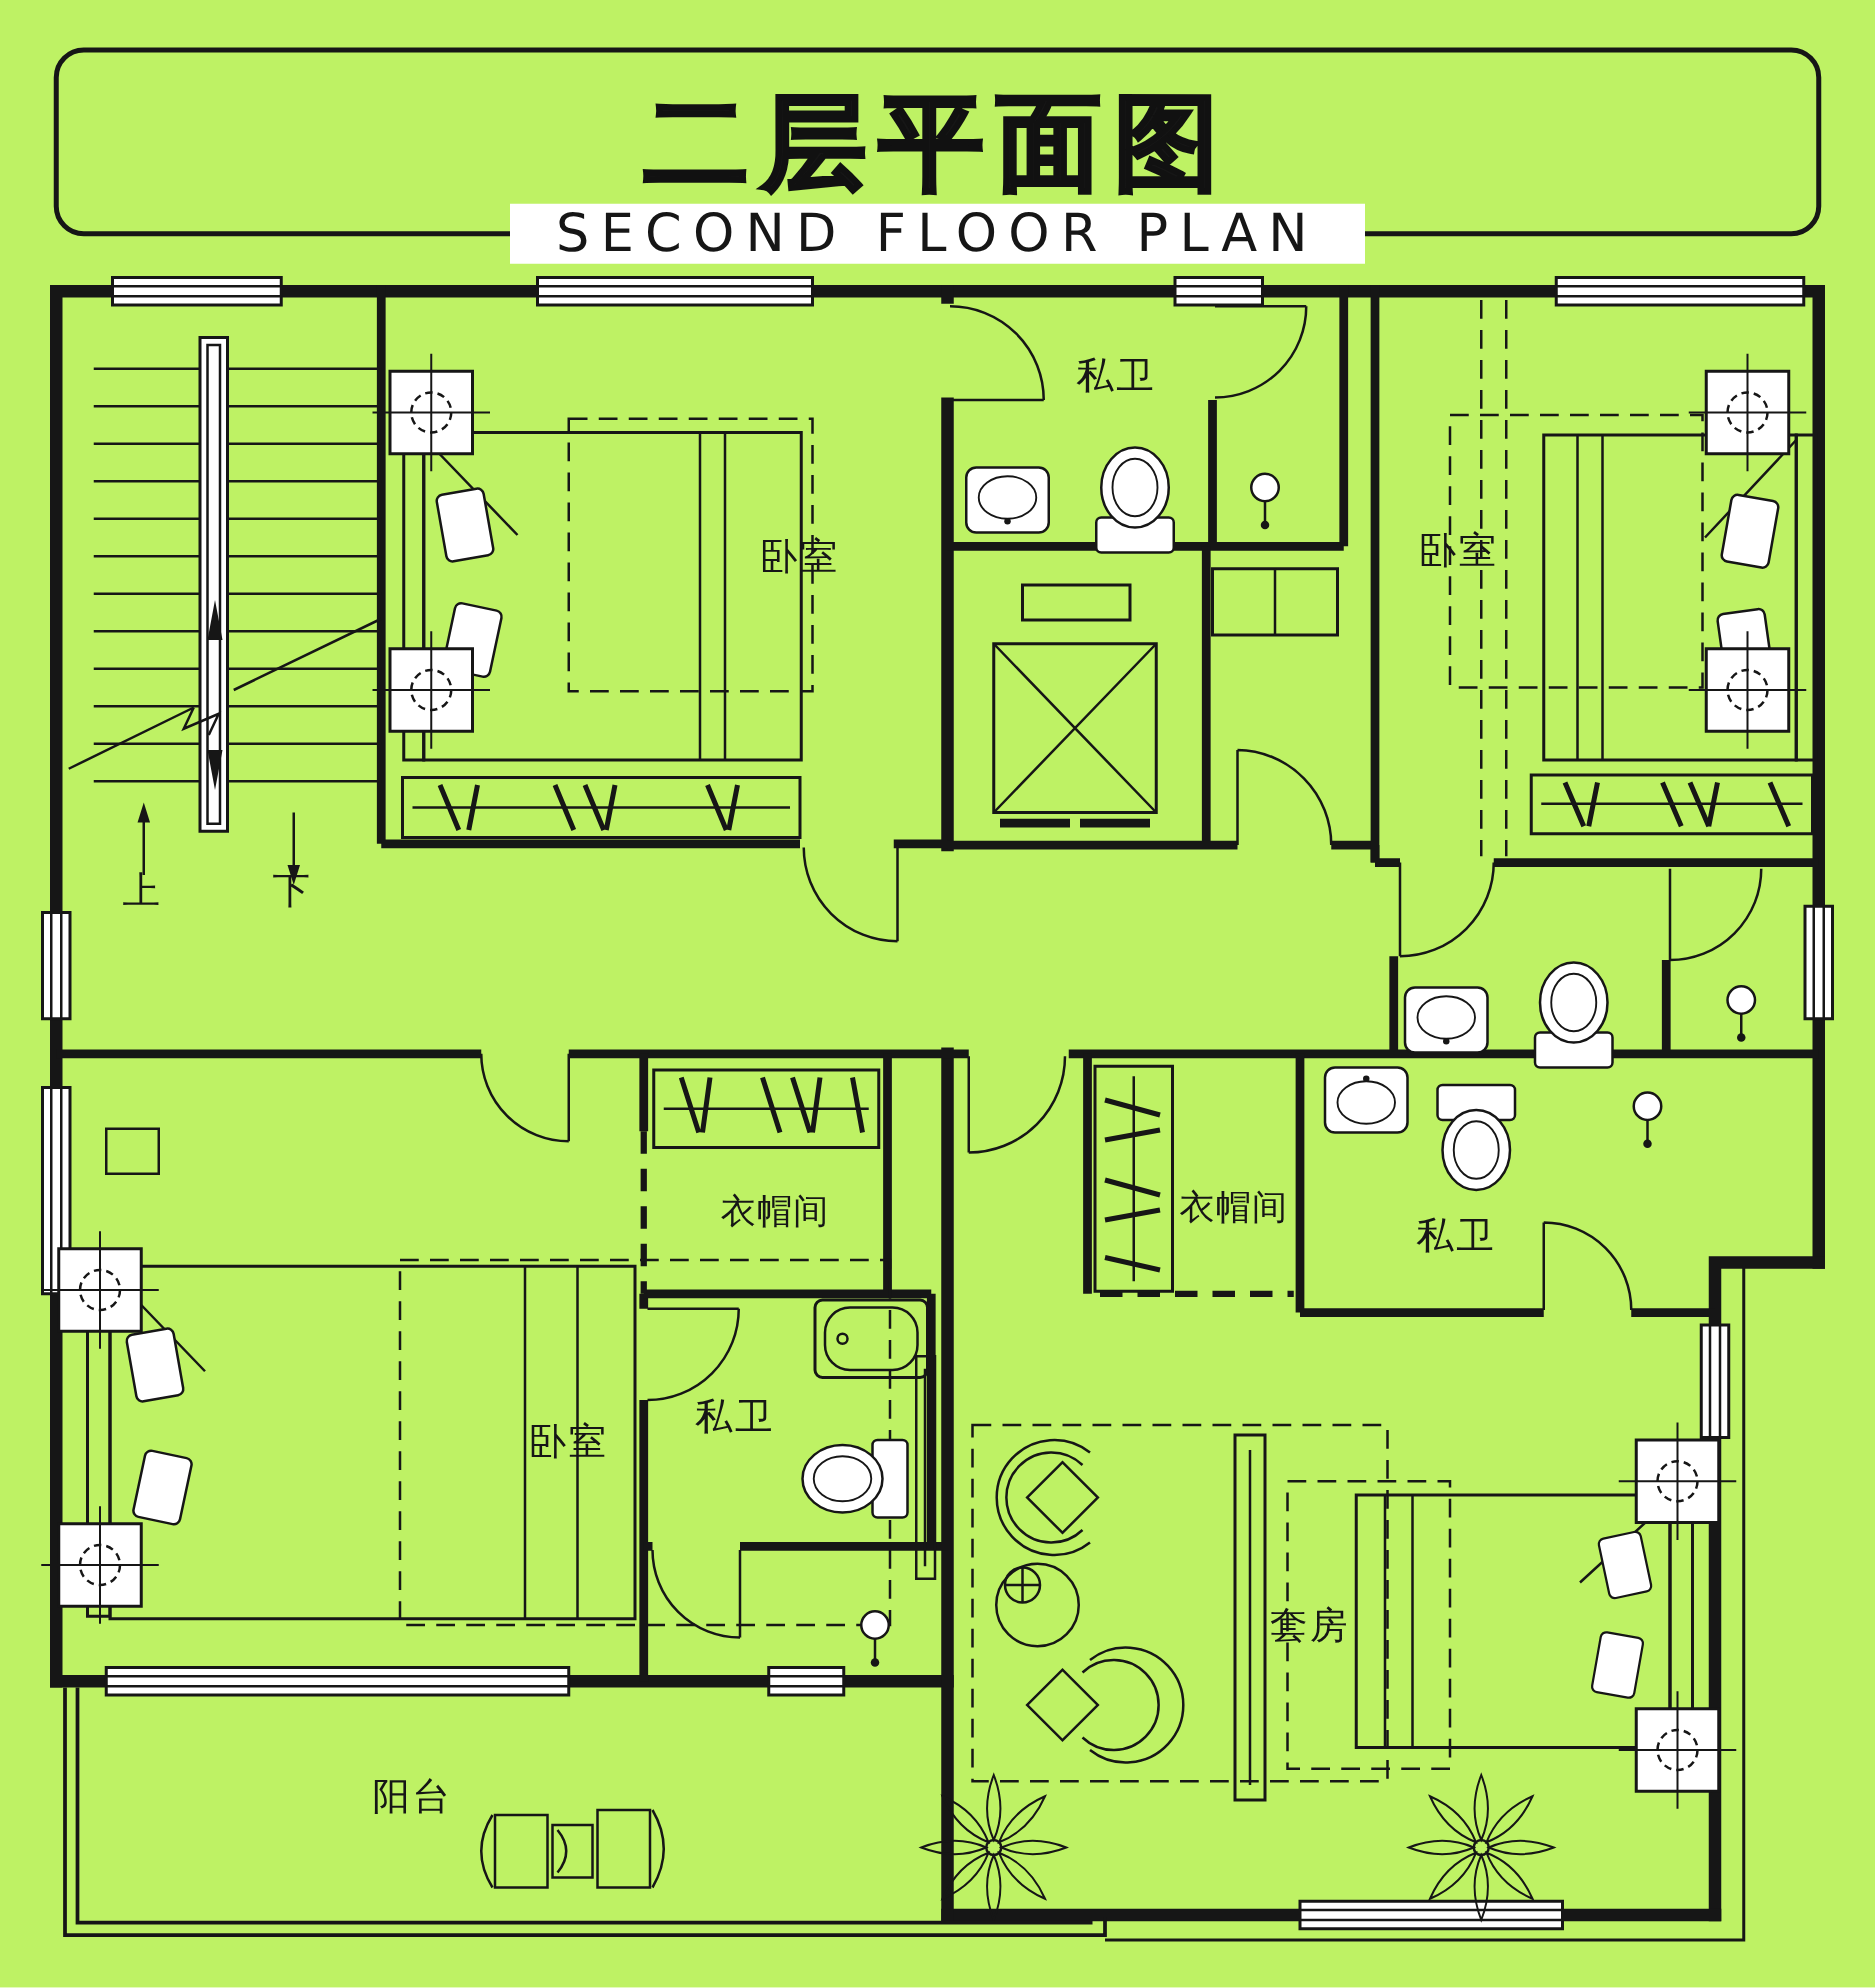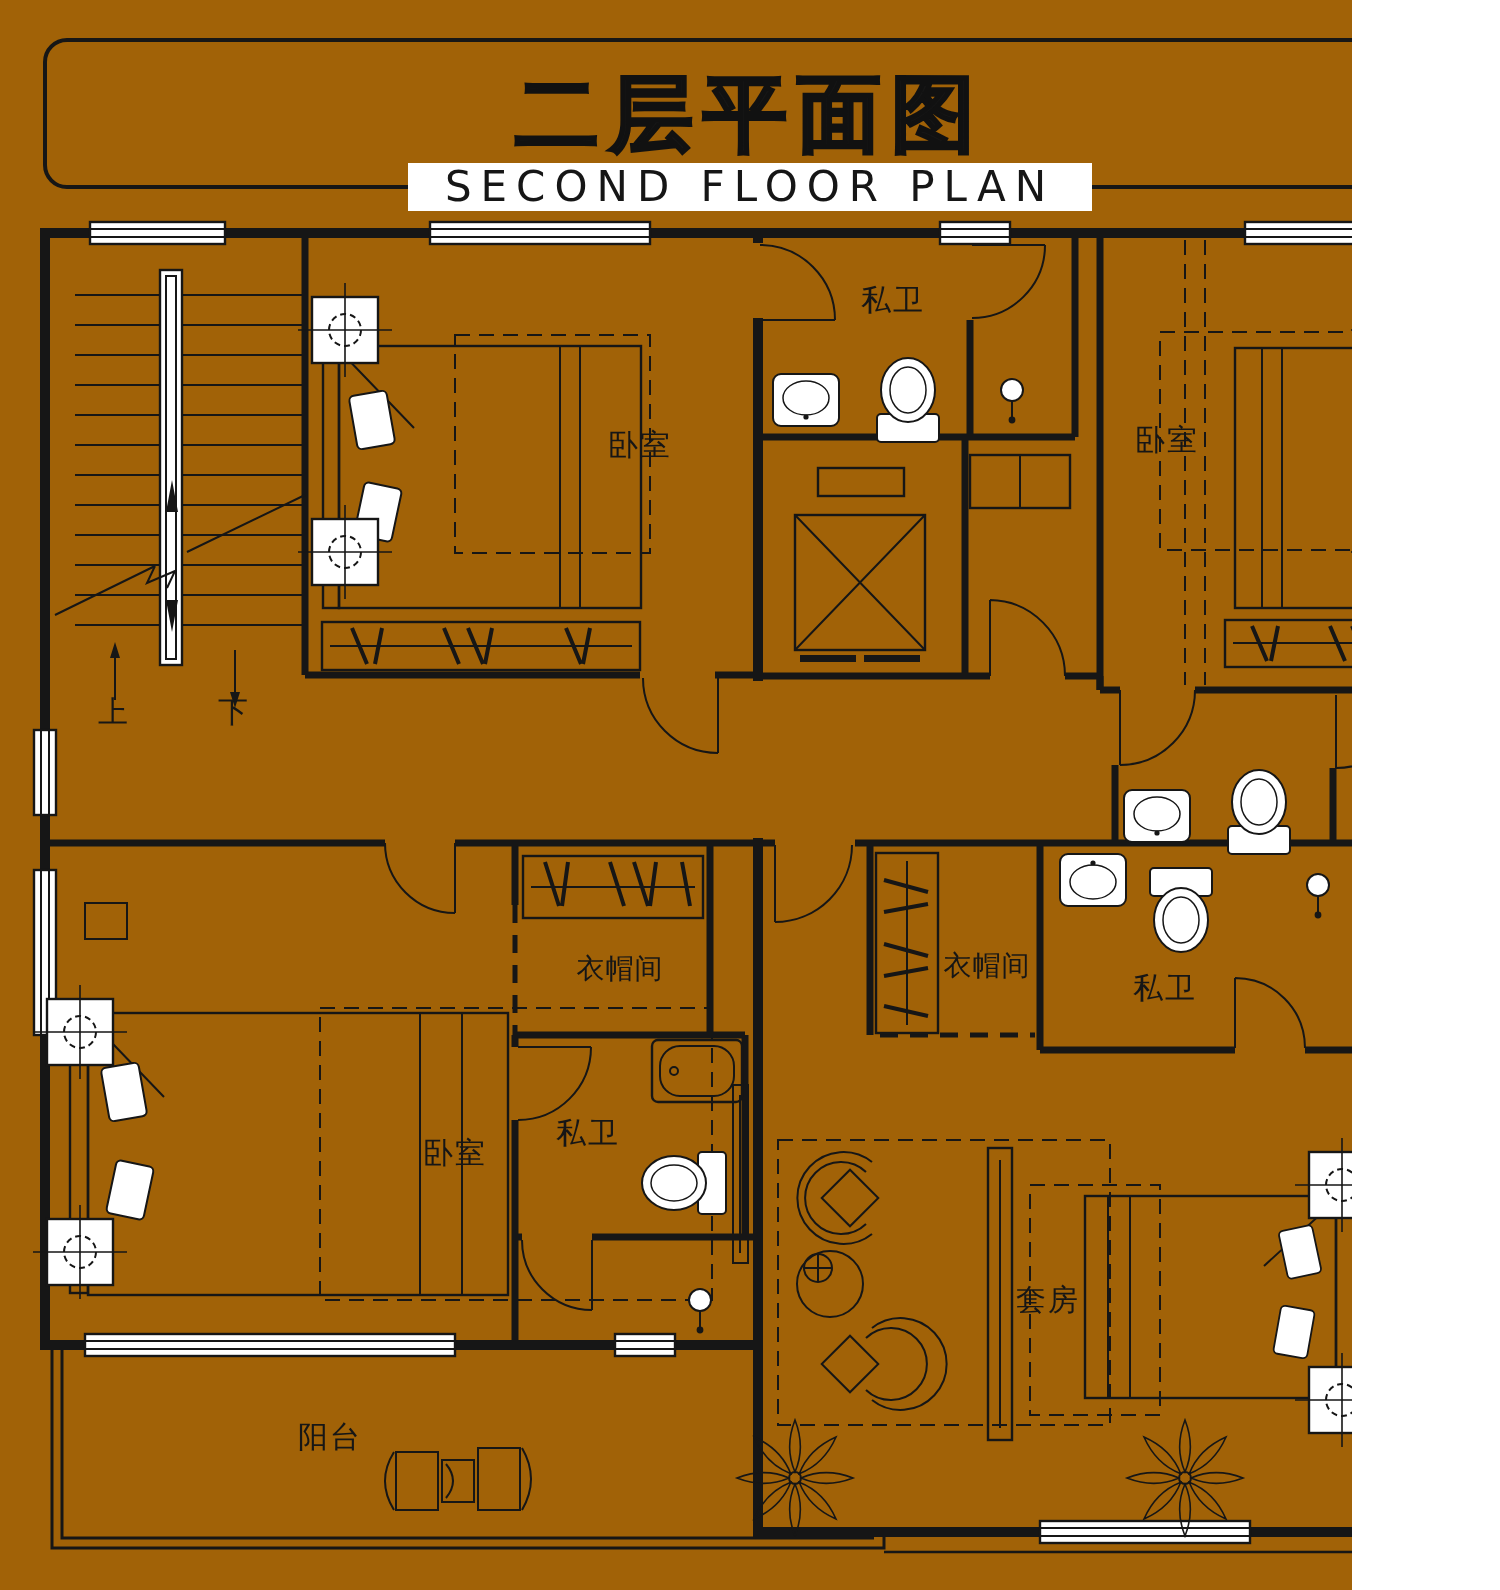--- a/index.html
+++ b/index.html
@@ -1,16 +1,16 @@
 <!DOCTYPE html>
 <html><head>
 <meta charset="utf-8">
 <style>
   html,body{margin:0;padding:0;background:#ffffff;}
-  .page{width:1352px;height:1590px;position:relative;background:#a16207;overflow:hidden;}
+  .page{width:1500px;height:1590px;position:relative;background:#bef264;overflow:hidden;}
   svg{display:block;}
   text{font-family:"DejaVu Sans","Liberation Sans",sans-serif;fill:#161616;}
   .lbl{font-size:30px;letter-spacing:2px;}
   .lbl-sm{font-size:28px;letter-spacing:1px;}
   .title-cn{font-size:84px;font-weight:bold;letter-spacing:10px;stroke:#111;stroke-width:2.5;}
   .title-en{font-size:42px;letter-spacing:9px;}
   .w{stroke:#161616;fill:none;}
   .wall10{stroke-width:10;}
   .wall7{stroke-width:7;}
   .thin{stroke-width:2.4;}

